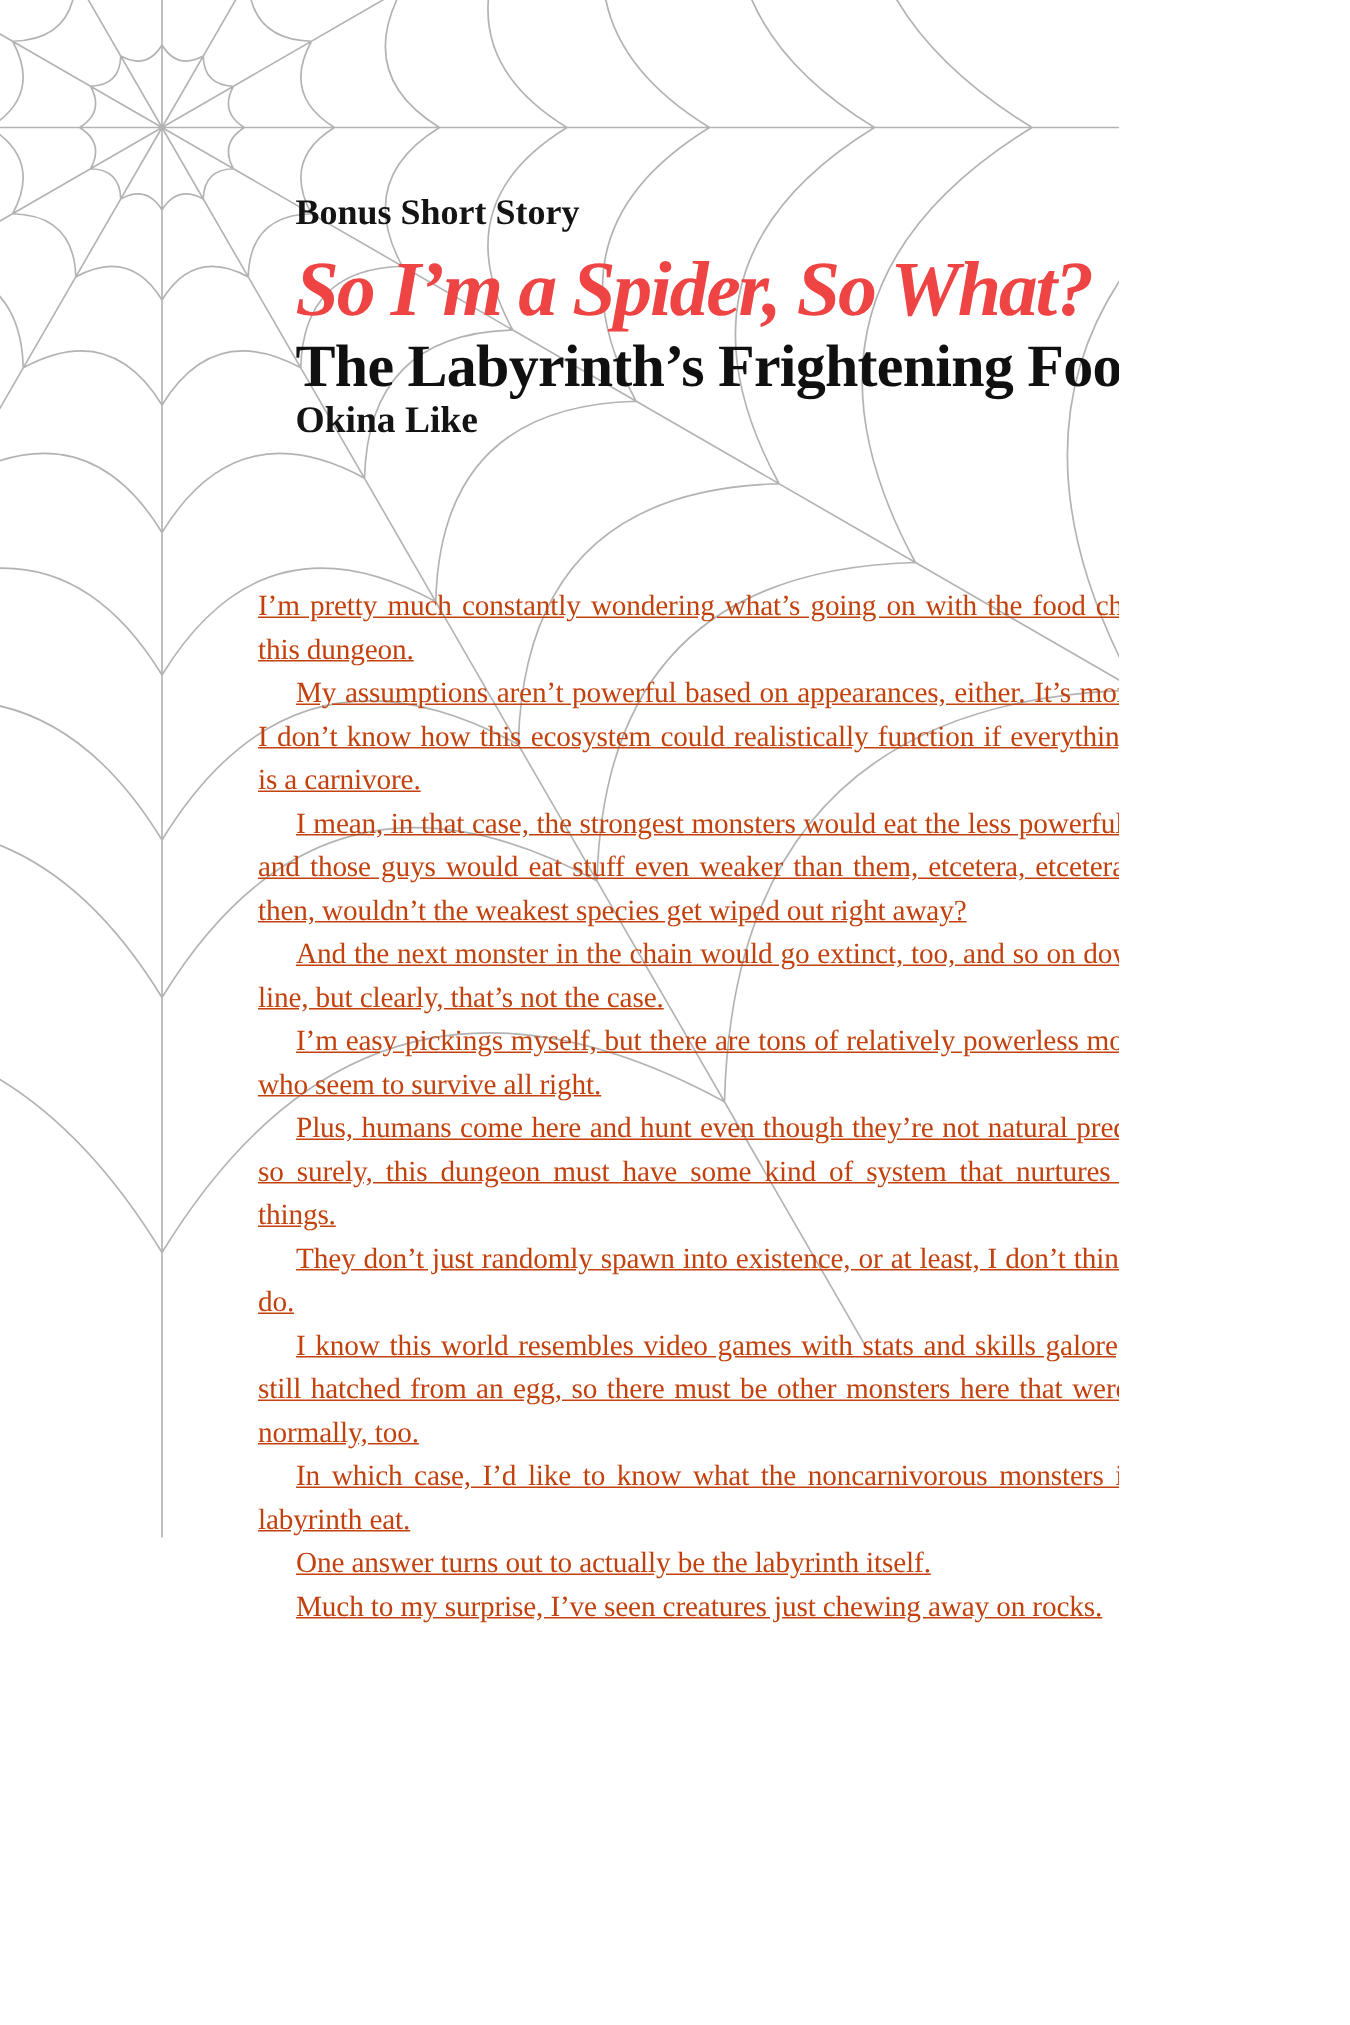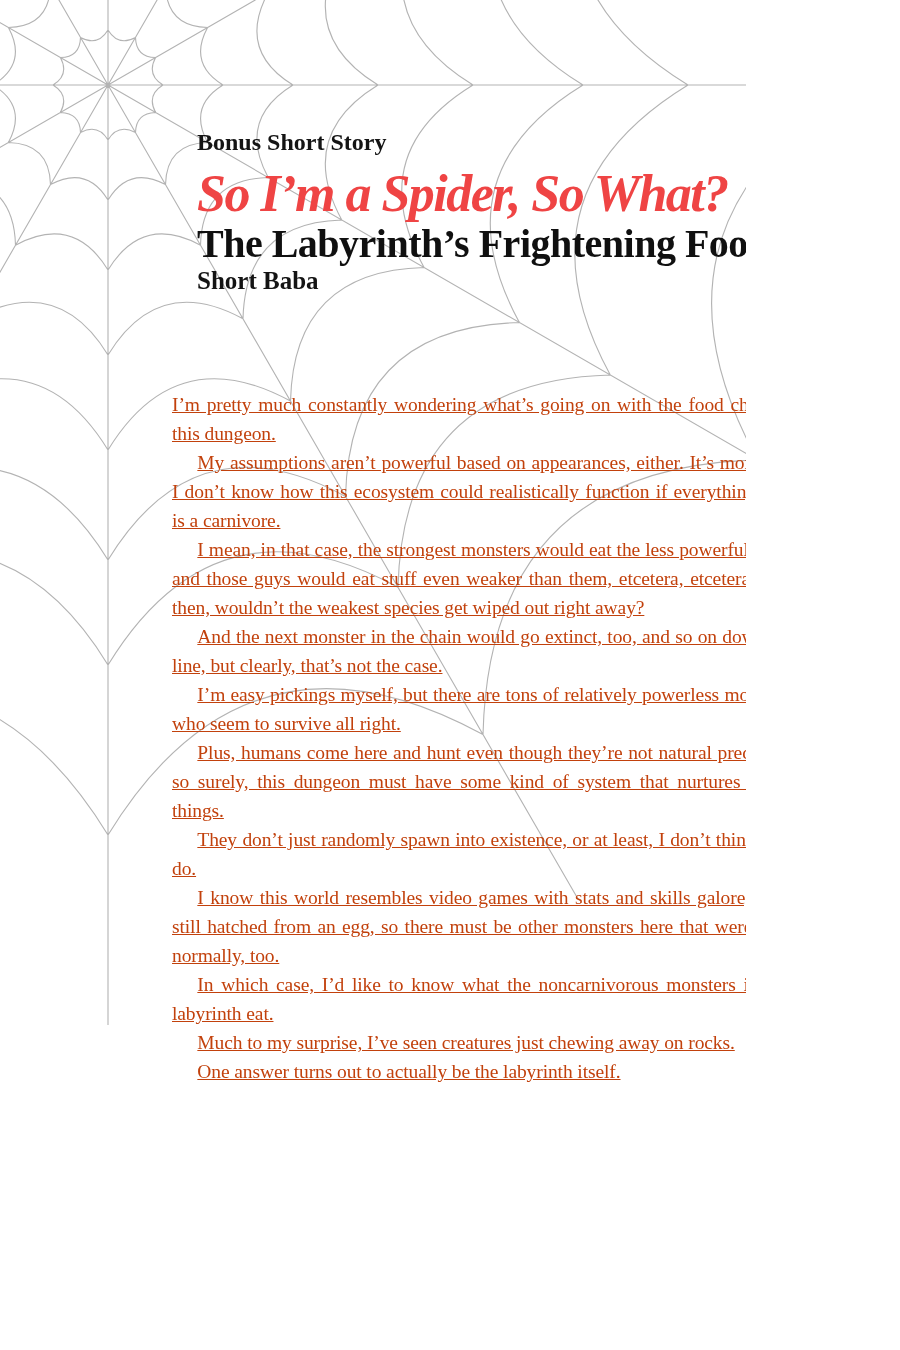--- a/index.html
+++ b/index.html
@@ -88,30 +88,30 @@
 <div class="page">
 
   <svg class="web-svg" viewBox="0 0 900 1350" id="web-svg" xmlns="http://www.w3.org/2000/svg">
       <path d="M108 85 L1048 85 M108 85 L922.1 555 M108 85 L578 899.1 M108 85 L108 1025 M108 85 L-362 899.1 M108 85 L-706.1 555 M108 85 L-832 85 M108 85 L-706.1 -385 M108 85 L-362 -729.1 M108 85 L108 -855 M108 85 L578 -729.1 M108 85 L922.1 -385 M163 85 Q146.3 95.2 155.6 112.5 M155.6 112.5 Q136 113 135.5 132.6 M135.5 132.6 Q118.2 123.3 108 140 M108 140 Q97.8 123.3 80.5 132.6 M80.5 132.6 Q80 113 60.4 112.5 M60.4 112.5 Q69.7 95.2 53 85 M53 85 Q69.7 74.8 60.4 57.5 M60.4 57.5 Q80 57 80.5 37.4 M80.5 37.4 Q97.8 46.7 108 30 M108 30 Q118.2 46.7 135.5 37.4 M135.5 37.4 Q136 57 155.6 57.5 M155.6 57.5 Q146.3 74.8 163 85 M223 85 Q188 106.4 207.6 142.5 M207.6 142.5 Q166.5 143.5 165.5 184.6 M165.5 184.6 Q129.4 165 108 200 M108 200 Q86.6 165 50.5 184.6 M50.5 184.6 Q49.5 143.5 8.4 142.5 M8.4 142.5 Q28 106.4 -7 85 M-7 85 Q28 63.6 8.4 27.5 M8.4 27.5 Q49.5 26.5 50.5 -14.6 M50.5 -14.6 Q86.6 5 108 -30 M108 -30 Q129.4 5 165.5 -14.6 M165.5 -14.6 Q166.5 26.5 207.6 27.5 M207.6 27.5 Q188 63.6 223 85 M293 85 Q236.7 119.5 268.2 177.5 M268.2 177.5 Q202.2 179.2 200.5 245.2 M200.5 245.2 Q142.5 213.7 108 270 M108 270 Q73.5 213.7 15.5 245.2 M15.5 245.2 Q13.8 179.2 -52.2 177.5 M-52.2 177.5 Q-20.7 119.5 -77 85 M-77 85 Q-20.7 50.5 -52.2 -7.5 M-52.2 -7.5 Q13.8 -9.2 15.5 -75.2 M15.5 -75.2 Q73.5 -43.7 108 -100 M108 -100 Q142.5 -43.7 200.5 -75.2 M200.5 -75.2 Q202.2 -9.2 268.2 -7.5 M268.2 -7.5 Q236.7 50.5 293 85 M378 85 Q295.8 135.3 341.8 220 M341.8 220 Q245.5 222.5 243 318.8 M243 318.8 Q158.3 272.8 108 355 M108 355 Q57.7 272.8 -27 318.8 M-27 318.8 Q-29.5 222.5 -125.8 220 M-125.8 220 Q-79.8 135.3 -162 85 M-162 85 Q-79.8 34.7 -125.8 -50 M-125.8 -50 Q-29.5 -52.5 -27 -148.8 M-27 -148.8 Q57.7 -102.8 108 -185 M108 -185 Q158.3 -102.8 243 -148.8 M243 -148.8 Q245.5 -52.5 341.8 -50 M341.8 -50 Q295.8 34.7 378 85 M473 85 Q361.8 153 424.1 267.5 M424.1 267.5 Q293.8 270.8 290.5 401.1 M290.5 401.1 Q176 338.8 108 450 M108 450 Q40 338.8 -74.5 401.1 M-74.5 401.1 Q-77.8 270.8 -208.1 267.5 M-208.1 267.5 Q-145.8 153 -257 85 M-257 85 Q-145.8 17 -208.1 -97.5 M-208.1 -97.5 Q-77.8 -100.8 -74.5 -231.1 M-74.5 -231.1 Q40 -168.8 108 -280 M108 -280 Q176 -168.8 290.5 -231.1 M290.5 -231.1 Q293.8 -100.8 424.1 -97.5 M424.1 -97.5 Q361.8 17 473 85 M583 85 Q438.3 173.5 519.4 322.5 M519.4 322.5 Q349.8 326.8 345.5 496.4 M345.5 496.4 Q196.5 415.3 108 560 M108 560 Q19.5 415.3 -129.5 496.4 M-129.5 496.4 Q-133.8 326.8 -303.4 322.5 M-303.4 322.5 Q-222.3 173.5 -367 85 M-367 85 Q-222.3 -3.5 -303.4 -152.5 M-303.4 -152.5 Q-133.8 -156.8 -129.5 -326.4 M-129.5 -326.4 Q19.5 -245.3 108 -390 M108 -390 Q196.5 -245.3 345.5 -326.4 M345.5 -326.4 Q349.8 -156.8 519.4 -152.5 M519.4 -152.5 Q438.3 -3.5 583 85 M688 85 Q511.4 193.1 610.3 375 M610.3 375 Q403.3 380.3 398 587.3 M398 587.3 Q216.1 488.4 108 665 M108 665 Q-0.1 488.4 -182 587.3 M-182 587.3 Q-187.3 380.3 -394.3 375 M-394.3 375 Q-295.4 193.1 -472 85 M-472 85 Q-295.4 -23.1 -394.3 -205 M-394.3 -205 Q-187.3 -210.3 -182 -417.3 M-182 -417.3 Q-0.1 -318.4 108 -495 M108 -495 Q216.1 -318.4 398 -417.3 M398 -417.3 Q403.3 -210.3 610.3 -205 M610.3 -205 Q511.4 -23.1 688 85 M858 85 Q629.6 224.8 757.5 460 M757.5 460 Q489.8 466.8 483 734.5 M483 734.5 Q247.8 606.6 108 835 M108 835 Q-31.8 606.6 -267 734.5 M-267 734.5 Q-273.8 466.8 -541.5 460 M-541.5 460 Q-413.6 224.8 -642 85 M-642 85 Q-413.6 -54.8 -541.5 -290 M-541.5 -290 Q-273.8 -296.8 -267 -564.5 M-267 -564.5 Q-31.8 -436.6 108 -665 M108 -665 Q247.8 -436.6 483 -564.5 M483 -564.5 Q489.8 -296.8 757.5 -290 M757.5 -290 Q629.6 -54.8 858 85 " fill="none" stroke="#b3b3b3" stroke-width="1.1"></path>
     </svg>
 
   <div class="header-block">
     <p class="kicker">Bonus Short Story</p>
     <h1 class="story-title">So I’m a Spider, So What?</h1>
     <h2 class="story-subtitle">The Labyrinth’s Frightening Food Chain</h2>
-    <p class="story-author">Short Baba</p>
+    <p class="story-author">Okina Like</p>
   </div>
 
   <div class="story-body" id="story-body">
       <p class="first">I’m pretty much constantly wondering what’s going on with the food chain in this dungeon.</p>
       <p>My assumptions aren’t powerful based on appearances, either. It’s more that I don’t know how this ecosystem could realistically function if everything in it is a carnivore.</p>
       <p>I mean, in that case, the strongest monsters would eat the less powerful ones, and those guys would eat stuff even weaker than them, etcetera, etcetera—but then, wouldn’t the weakest species get wiped out right away?</p>
       <p>And the next monster in the chain would go extinct, too, and so on down the line, but clearly, that’s not the case.</p>
       <p>I’m easy pickings myself, but there are tons of relatively powerless monsters who seem to survive all right.</p>
       <p>Plus, humans come here and hunt even though they’re not natural predators, so surely, this dungeon must have some kind of system that nurtures living things.</p>
       <p>They don’t just randomly spawn into existence, or at least, I don’t think they do.</p>
       <p>I know this world resembles video games with stats and skills galore, but I still hatched from an egg, so there must be other monsters here that were born normally, too.</p>
       <p>In which case, I’d like to know what the noncarnivorous monsters in this labyrinth eat.</p>
+      <p>One answer turns out to actually be the labyrinth itself.</p>
       <p>Much to my surprise, I’ve seen creatures just chewing away on rocks.</p>
-      <p>One answer turns out to actually be the labyrinth itself.</p>
     </div>
 
 </div>
 
 </body></html>

